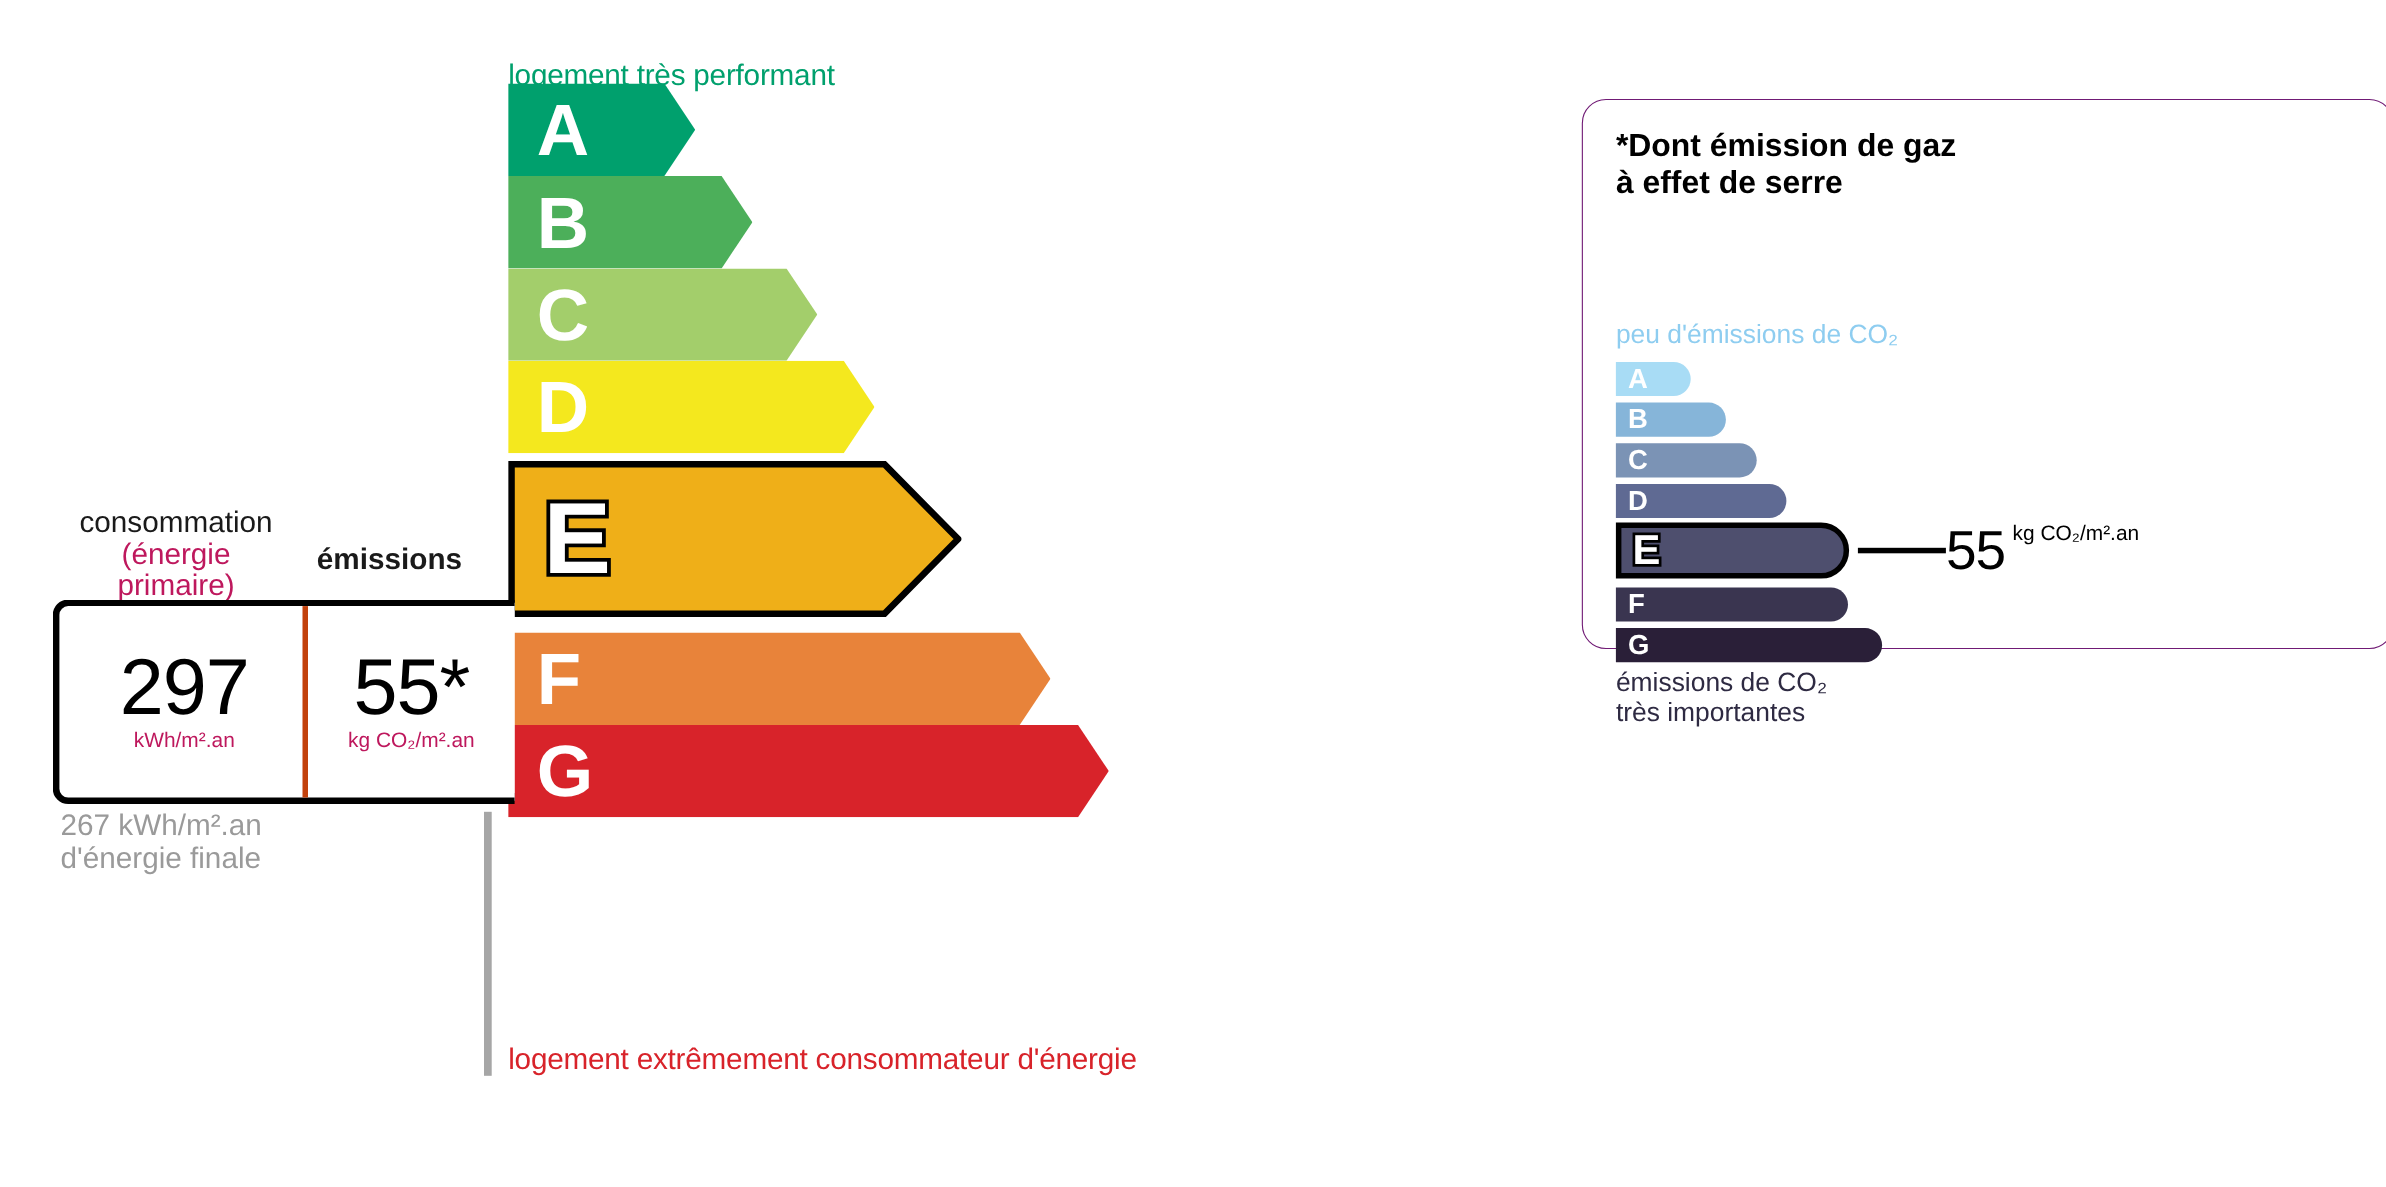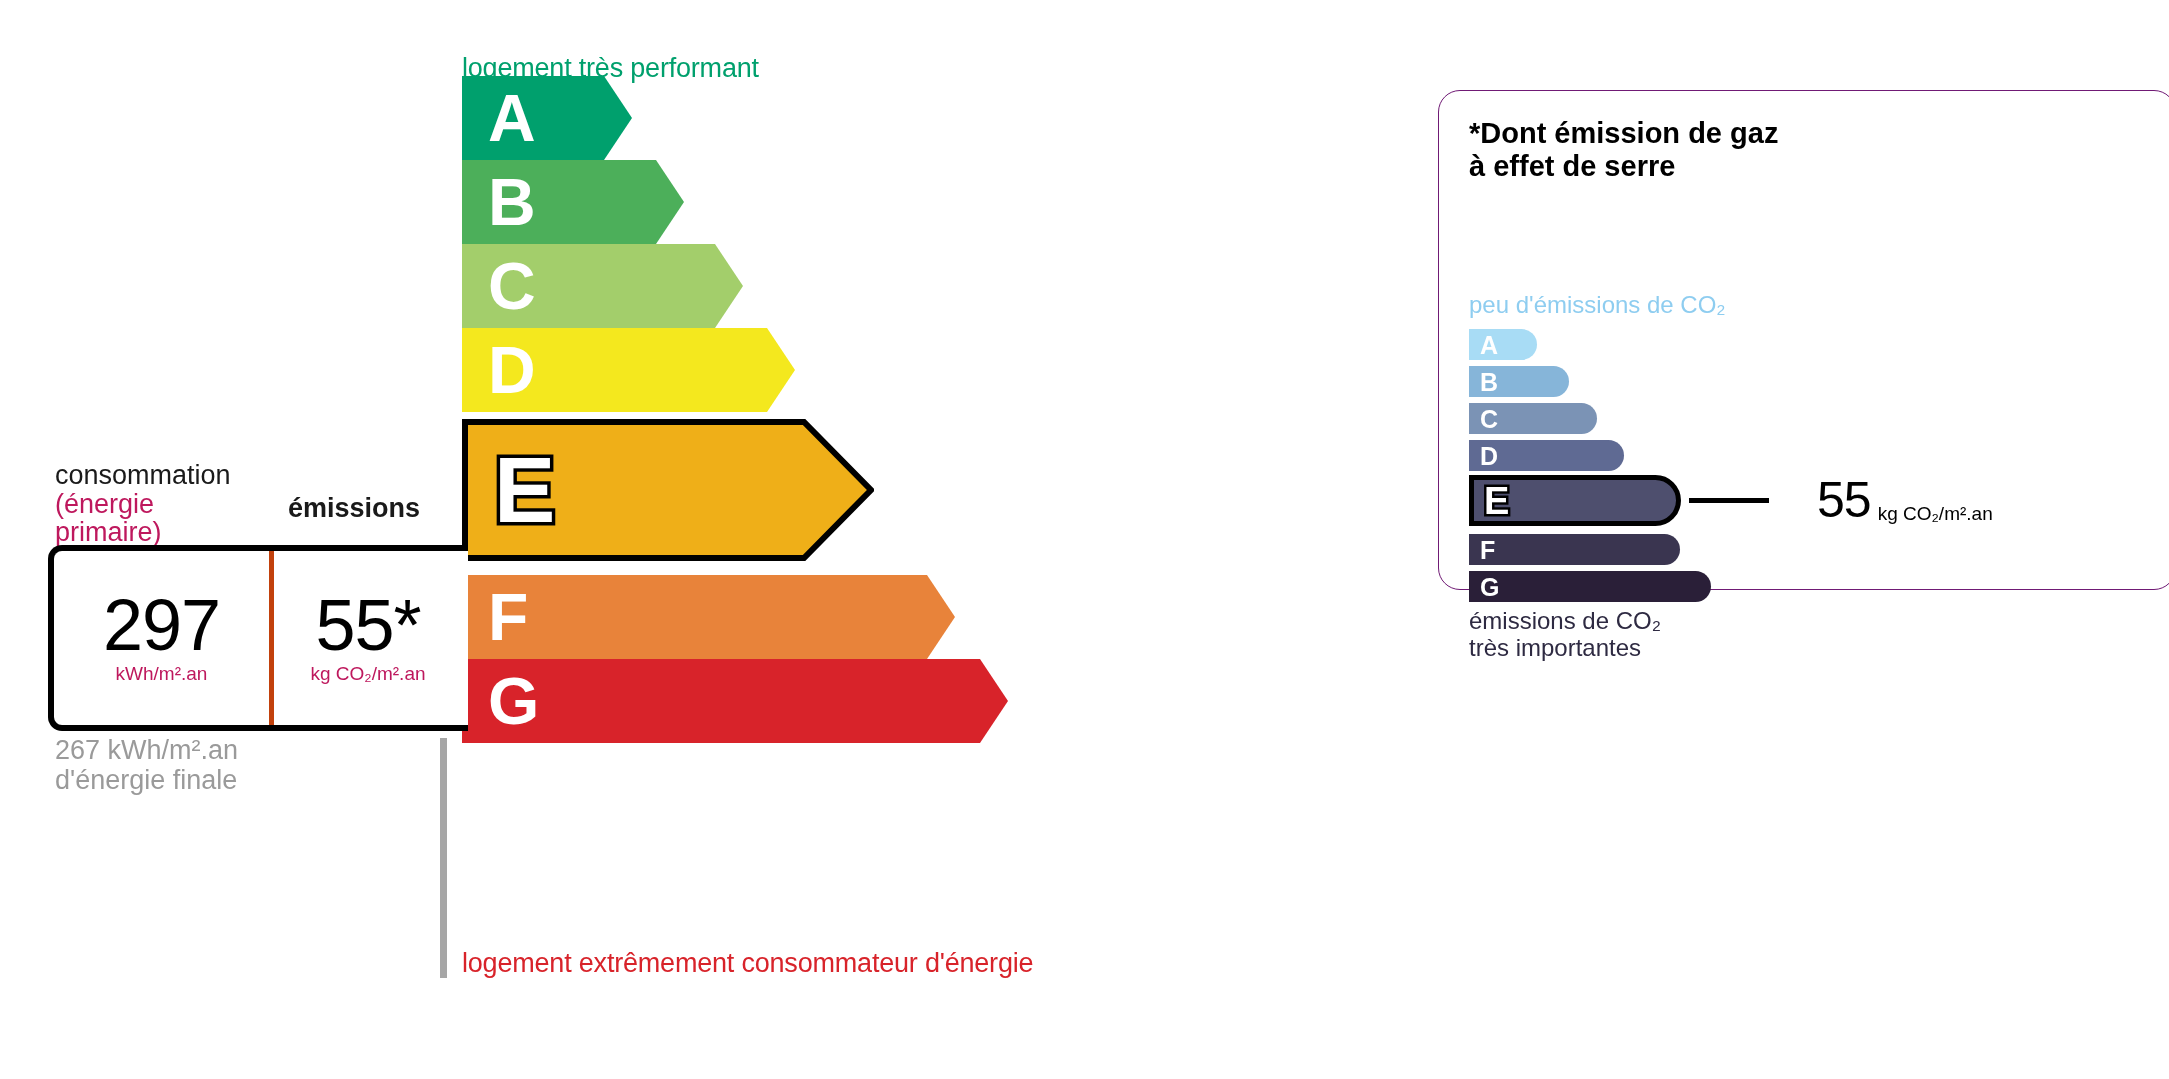--- a/index.html
+++ b/index.html
@@ -71,20 +71,21 @@
   #value-box {
     position: absolute;
     left: 48px; top: 545px;
     width: 420px; height: 186px;
     border: 6px solid #000;
     border-right: none;
     border-radius: 14px 0 0 14px;
     background: #fff;
     z-index: 5;
     display: flex;
+    justify-content: flex-end;
   }
   .value-cell {
     flex: 1 1 0;
     display: flex;
     flex-direction: column;
     align-items: center;
     justify-content: center;
   }
   .value-cell.left-cell { flex: 0 0 215px; }
   .value-cell.right-cell { flex: 0 0 193px; border-left: 5px solid #c2410c; }
@@ -98,21 +99,21 @@
     font-size: 19px;
     color: #be185d;
     margin-top: 4px;
     white-space: nowrap;
   }
 
   .label-consommation {
     position: absolute;
     left: 55px; top: 461px;
     width: 210px;
-    text-align: left;
+    text-align: center;
     font-size: 27px;
     color: #1a1a1a;
     line-height: 1.06;
   }
   .label-consommation .sub { color: #be185d; }
   .label-emissions {
     position: absolute;
     left: 288px; top: 493px;
     font-size: 27px;
     color: #1a1a1a;
@@ -203,23 +204,22 @@
     left: 10px;
   }
   .ges-leader {
     position: absolute;
     height: 5px;
     background: #000;
   }
   .ges-callout {
     position: absolute;
     display: flex;
-    align-items: flex-end;
-    white-space: nowrap;
-    margin-left: 48px;
+    align-items: flex-start;
+    white-space: nowrap;
   }
   .ges-callout .num {
     font-size: 50px;
     color: #000;
     line-height: 1;
     letter-spacing: -1px;
   }
   .ges-callout .unit {
     font-size: 19px;
     color: #000;

